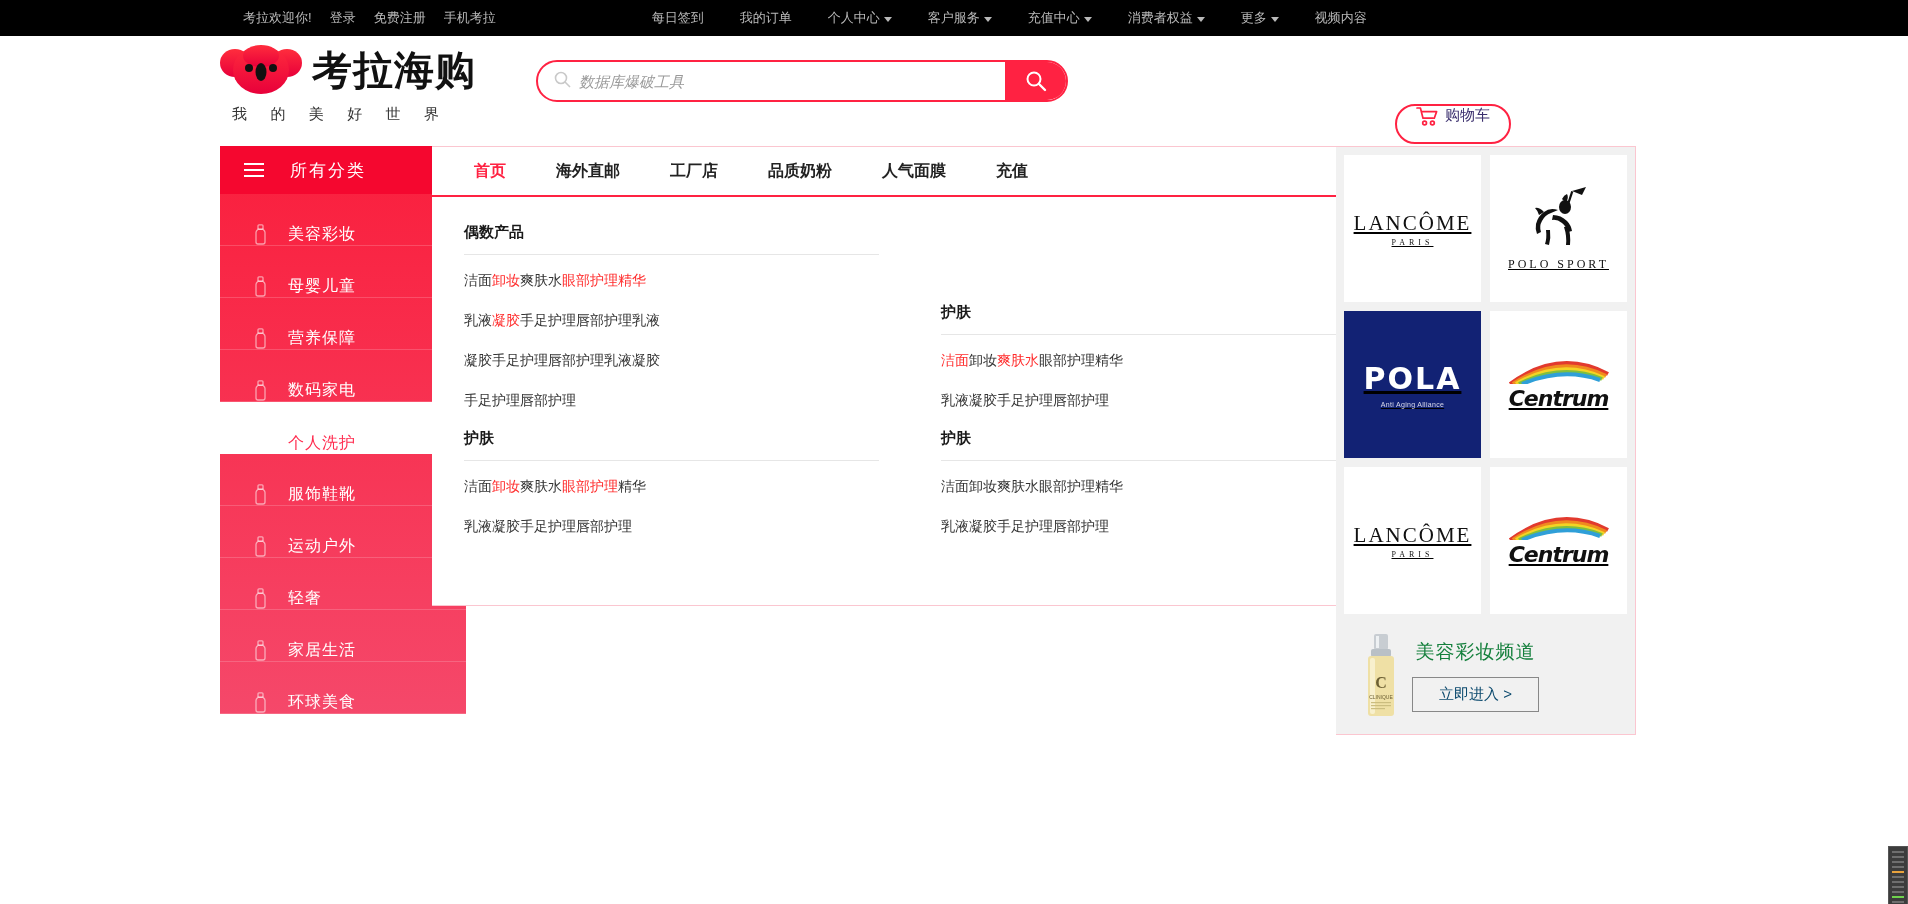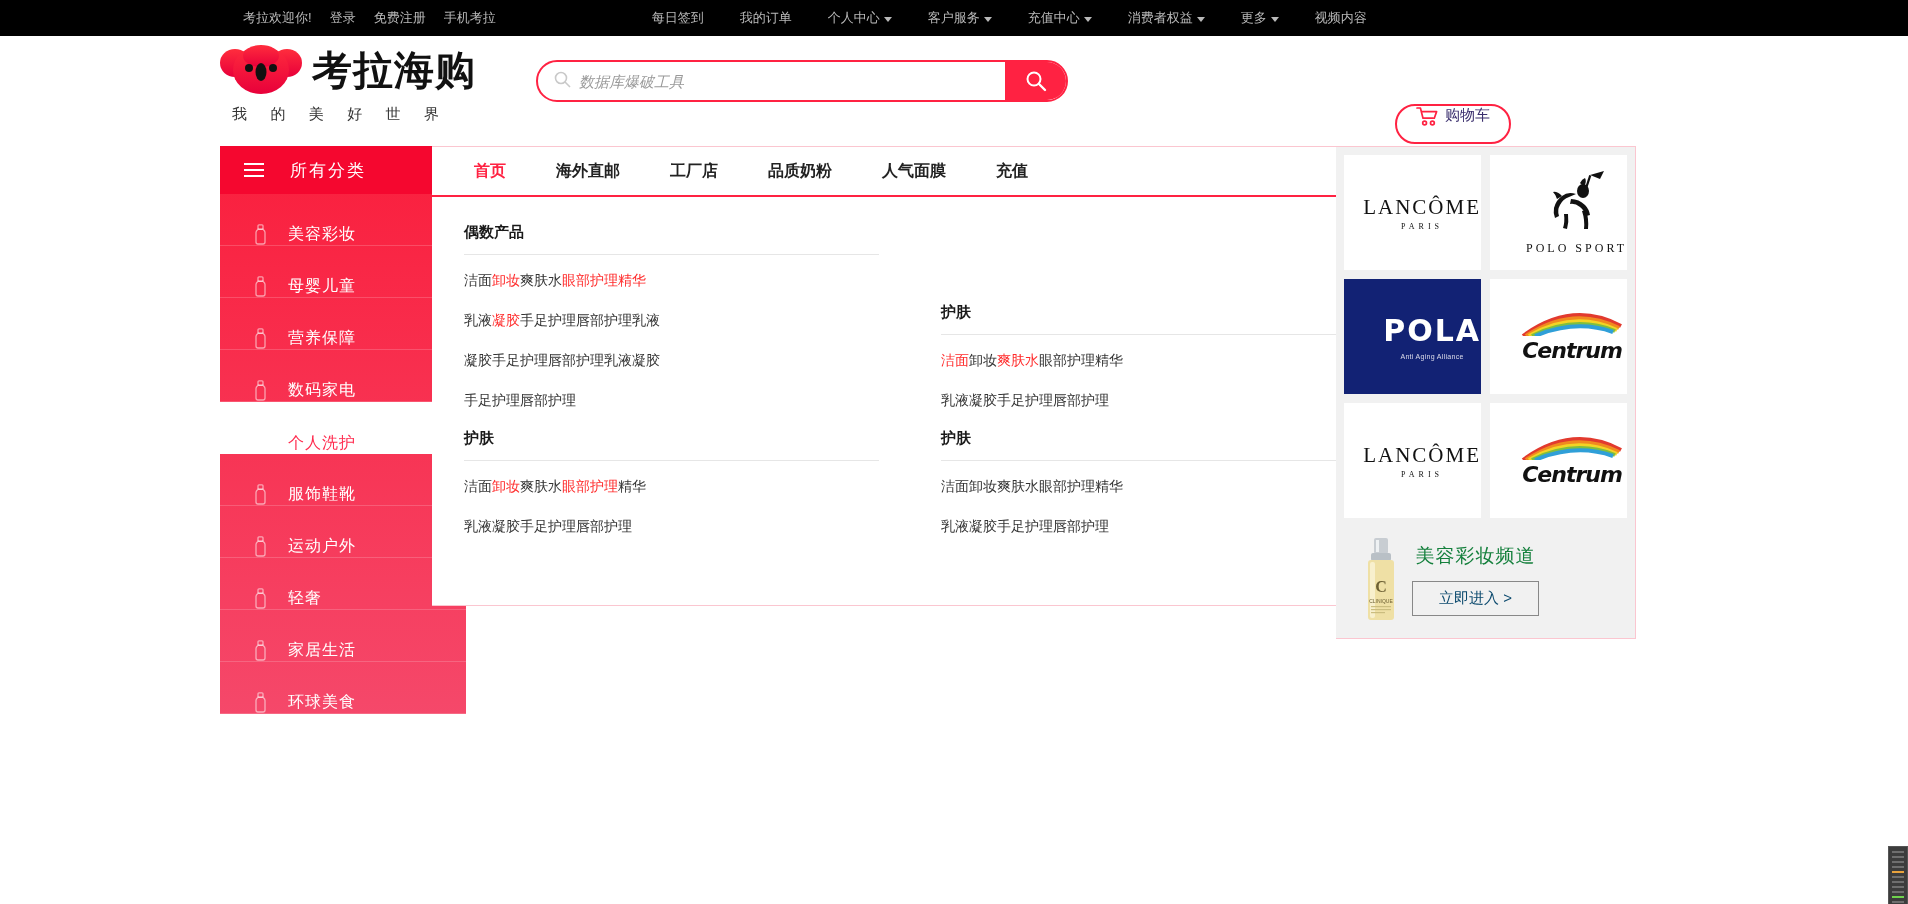--- a/index.html
+++ b/index.html
@@ -108,22 +108,22 @@
   .cat-link.hot { color: #ff2b2b; }
 
   
   .rail {
     position: absolute; left: 1336px; top: 0; width: 300px; min-height: 460px;
     background: #f1f1f1; border: 1px solid #fbc6d0; border-left: none;
     padding: 8px 8px 0 8px;
   }
   .brand-grid { display: grid; grid-template-columns: 1fr 1fr; gap: 9px; }
   .brand-cell {
-    height: 115px; background: #fff; display: flex; align-items: center;
-    justify-content: flex-end; overflow: hidden; cursor: pointer;
+    height: 147px; background: #fff; display: flex; align-items: center;
+    justify-content: center; overflow: hidden; cursor: pointer; text-decoration: underline;
   }
   .brand-cell.pola { background: #122274; }
 
   .lancome { text-align: center; }
   .lancome .l1 { font-family: "Liberation Serif", serif; font-size: 21px; letter-spacing: 2px; color: #111; }
   .lancome .l2 { font-family: "Liberation Serif", serif; font-size: 8px; letter-spacing: 4px; color: #111; margin-top: 2px; }
   .polo { text-align: center; }
   .polo .pl { font-family: "Liberation Serif", serif; font-size: 12px; letter-spacing: 3px; color: #111; margin-top: 2px; }
   .pola-logo { text-align: center; }
   .pola-logo .p1 { font-size: 30px; font-weight: bold; color: #fff; letter-spacing: 2px;

